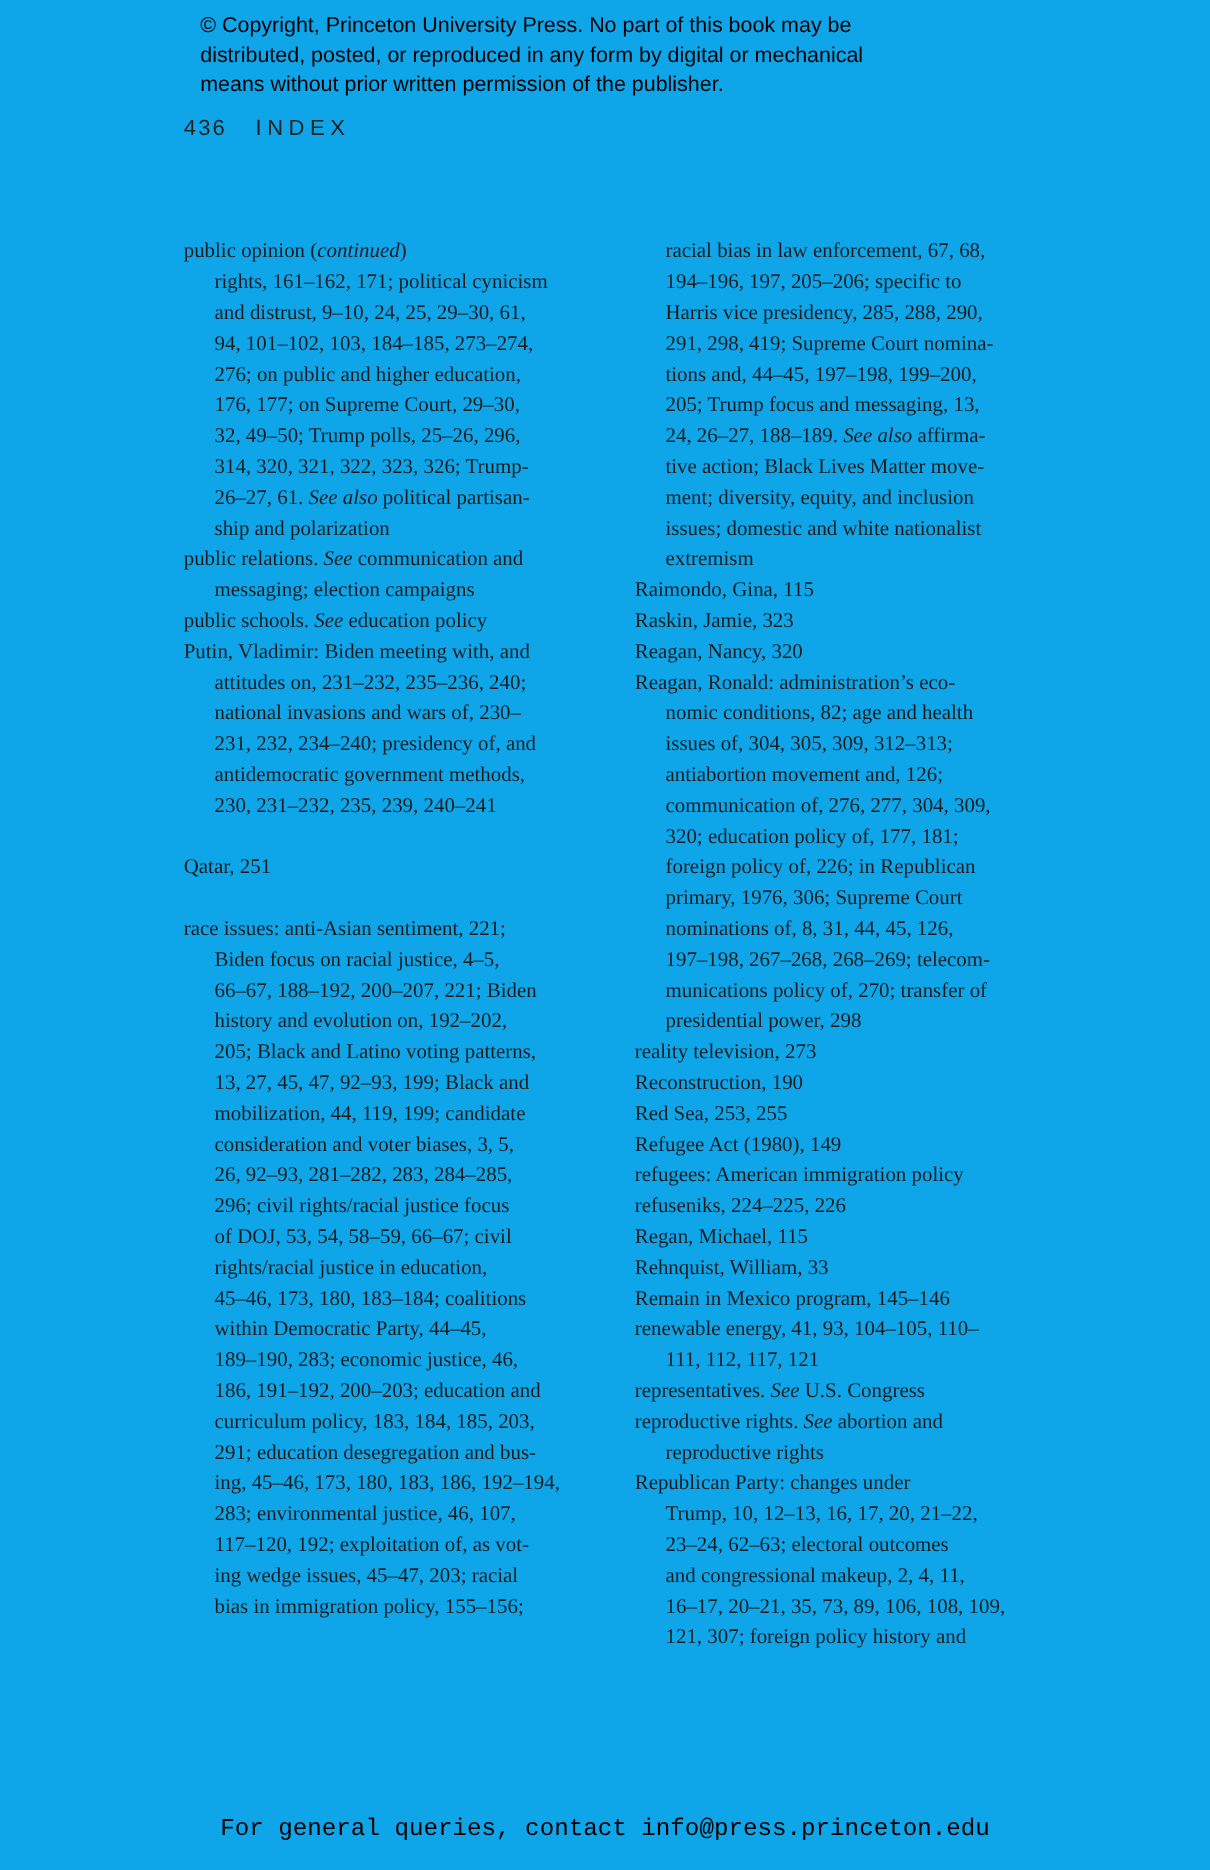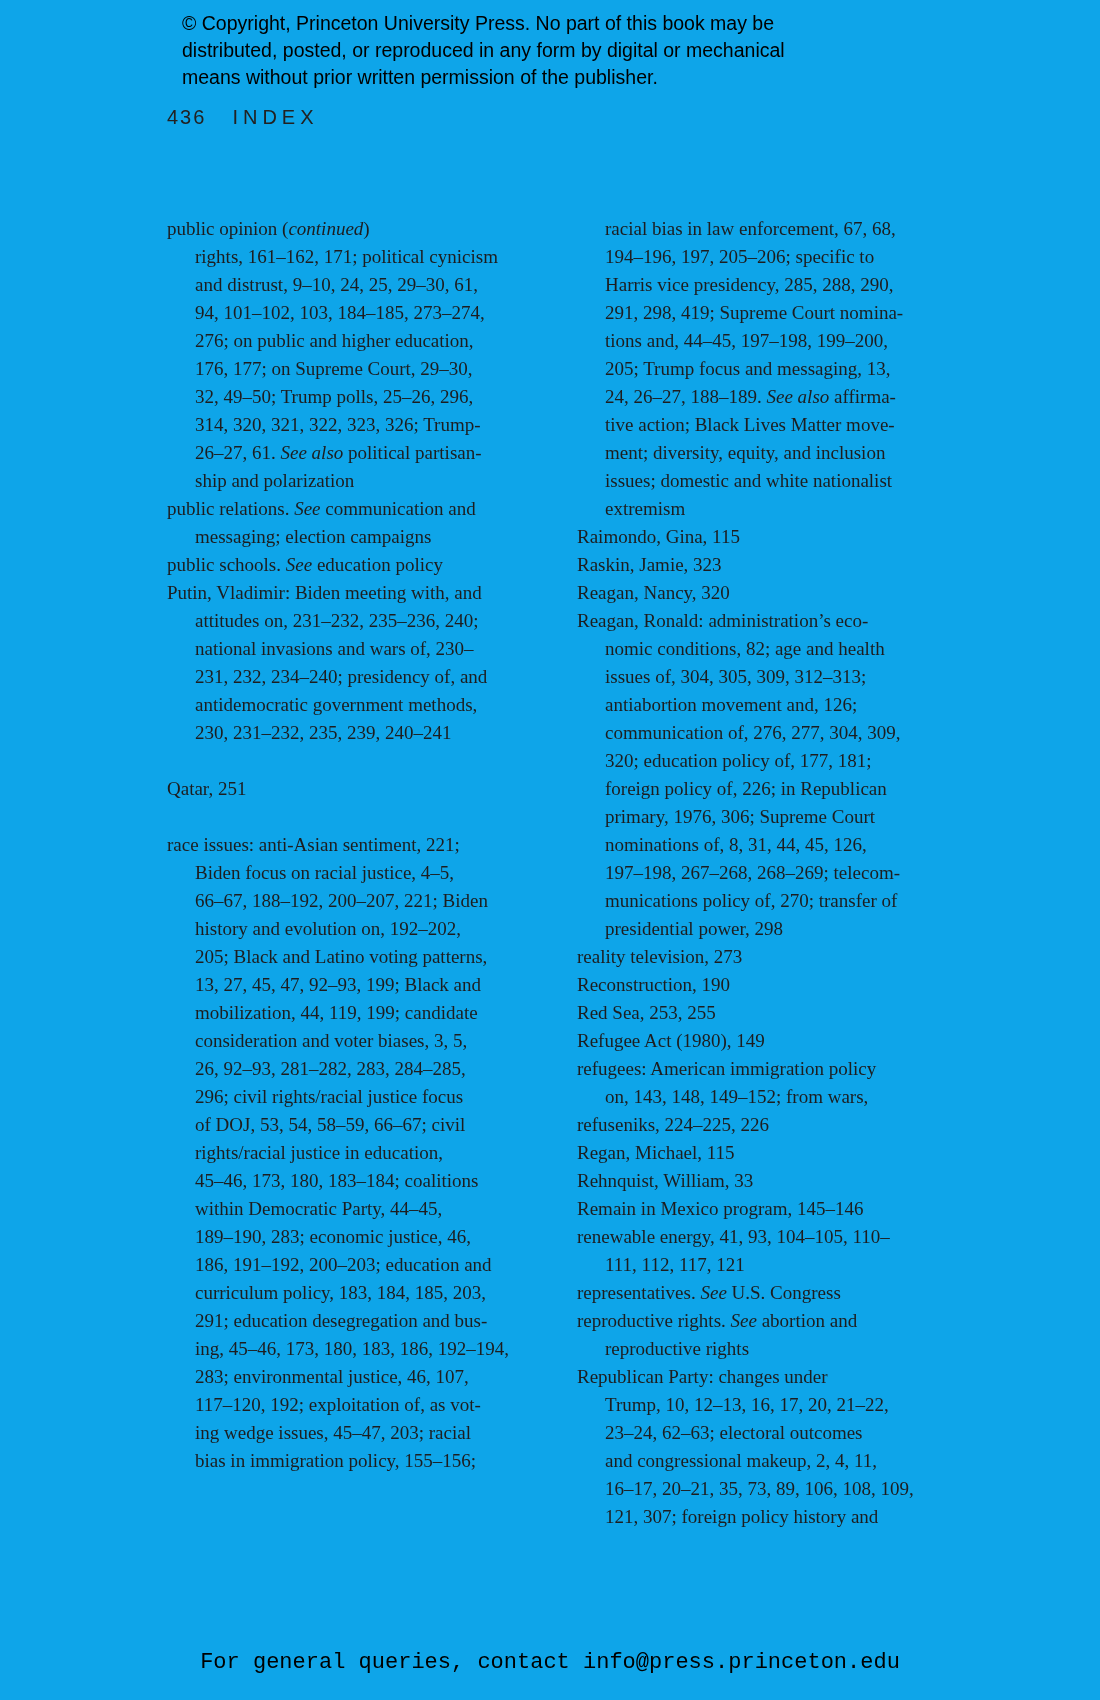--- a/index.html
+++ b/index.html
@@ -158,21 +158,20 @@
         <div class="iline ind"><span>primary, 1976, 306; Supreme Court</span></div>
         <div class="iline ind"><span>nominations of, 8, 31, 44, 45, 126,</span></div>
         <div class="iline ind"><span>197–198, 267–268, 268–269; telecom-</span></div>
         <div class="iline ind"><span>munications policy of, 270; transfer of</span></div>
         <div class="iline ind"><span>presidential power, 298</span></div>
         <div class="iline"><span>reality television, 273</span></div>
         <div class="iline"><span>Reconstruction, 190</span></div>
         <div class="iline"><span>Red Sea, 253, 255</span></div>
         <div class="iline"><span>Refugee Act (1980), 149</span></div>
         <div class="iline"><span>refugees: American immigration policy</span></div>
-        <div class="iline ind"><span>on, 143, 148, 149–152; from wars,</span></div>
         <div class="iline"><span>refuseniks, 224–225, 226</span></div>
         <div class="iline"><span>Regan, Michael, 115</span></div>
         <div class="iline"><span>Rehnquist, William, 33</span></div>
         <div class="iline"><span>Remain in Mexico program, 145–146</span></div>
         <div class="iline"><span>renewable energy, 41, 93, 104–105, 110–</span></div>
         <div class="iline ind"><span>111, 112, 117, 121</span></div>
         <div class="iline"><span>representatives. </span><em>See</em><span> U.S. Congress</span></div>
         <div class="iline"><span>reproductive rights. </span><em>See</em><span> abortion and</span></div>
         <div class="iline ind"><span>reproductive rights</span></div>
         <div class="iline"><span>Republican Party: changes under</span></div>

